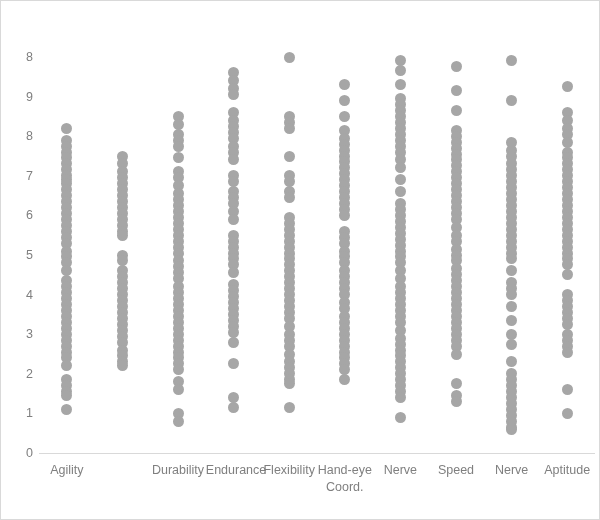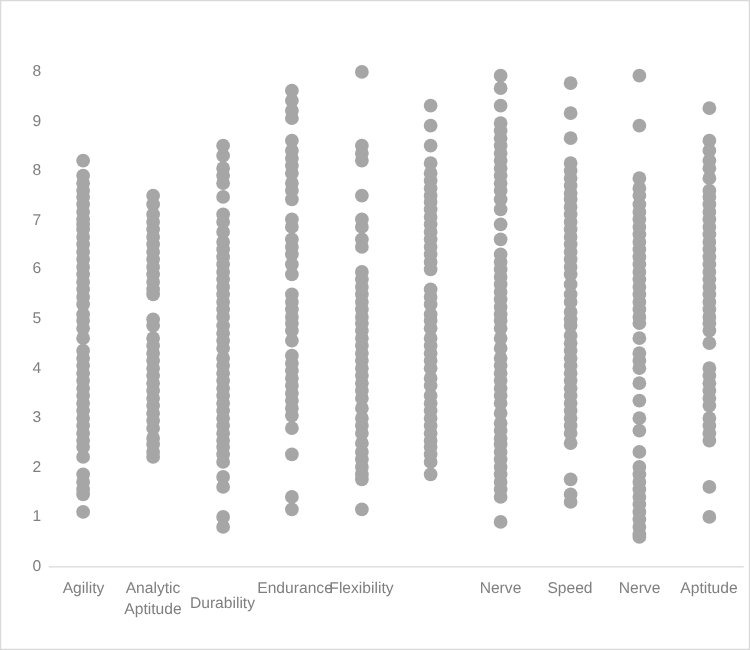--- a/index.html
+++ b/index.html
@@ -150,22 +150,20 @@
         <div class="dot" style="width: 11px; height: 11px; left: 115.9px; top: 311.86px; background: rgb(166, 166, 166);"></div>
         <div class="dot" style="width: 11px; height: 11px; left: 115.9px; top: 317.8px; background: rgb(166, 166, 166);"></div>
         <div class="dot" style="width: 11px; height: 11px; left: 115.9px; top: 323.74px; background: rgb(166, 166, 166);"></div>
         <div class="dot" style="width: 11px; height: 11px; left: 115.9px; top: 329.68px; background: rgb(166, 166, 166);"></div>
         <div class="dot" style="width: 11px; height: 11px; left: 115.9px; top: 335.62px; background: rgb(166, 166, 166);"></div>
         <div class="dot" style="width: 11px; height: 11px; left: 115.9px; top: 343.54px; background: rgb(166, 166, 166);"></div>
         <div class="dot" style="width: 11px; height: 11px; left: 115.9px; top: 349.48px; background: rgb(166, 166, 166);"></div>
         <div class="dot" style="width: 11px; height: 11px; left: 115.9px; top: 355.42px; background: rgb(166, 166, 166);"></div>
         <div class="dot" style="width: 11px; height: 11px; left: 115.9px; top: 359.38px; background: rgb(166, 166, 166);"></div>
       </div>
-      <div class="x-tick-label" style="left: 93.6px; width: 55.6px; top: 461px;">Analytic
-Aptitude</div>
       <div class="col-group">
         <div class="dot" style="width: 11px; height: 11px; left: 171.5px; top: 109.9px; background: rgb(166, 166, 166);"></div>
         <div class="dot" style="width: 11px; height: 11px; left: 171.5px; top: 117.82px; background: rgb(166, 166, 166);"></div>
         <div class="dot" style="width: 11px; height: 11px; left: 171.5px; top: 127.72px; background: rgb(166, 166, 166);"></div>
         <div class="dot" style="width: 11px; height: 11px; left: 171.5px; top: 133.66px; background: rgb(166, 166, 166);"></div>
         <div class="dot" style="width: 11px; height: 11px; left: 171.5px; top: 139.6px; background: rgb(166, 166, 166);"></div>
         <div class="dot" style="width: 11px; height: 11px; left: 171.5px; top: 151.48px; background: rgb(166, 166, 166);"></div>
         <div class="dot" style="width: 11px; height: 11px; left: 171.5px; top: 165.34px; background: rgb(166, 166, 166);"></div>
         <div class="dot" style="width: 11px; height: 11px; left: 171.5px; top: 171.28px; background: rgb(166, 166, 166);"></div>
         <div class="dot" style="width: 11px; height: 11px; left: 171.5px; top: 179.2px; background: rgb(166, 166, 166);"></div>
@@ -197,21 +195,21 @@
         <div class="dot" style="width: 11px; height: 11px; left: 171.5px; top: 339.58px; background: rgb(166, 166, 166);"></div>
         <div class="dot" style="width: 11px; height: 11px; left: 171.5px; top: 345.52px; background: rgb(166, 166, 166);"></div>
         <div class="dot" style="width: 11px; height: 11px; left: 171.5px; top: 351.46px; background: rgb(166, 166, 166);"></div>
         <div class="dot" style="width: 11px; height: 11px; left: 171.5px; top: 357.4px; background: rgb(166, 166, 166);"></div>
         <div class="dot" style="width: 11px; height: 11px; left: 171.5px; top: 363.34px; background: rgb(166, 166, 166);"></div>
         <div class="dot" style="width: 11px; height: 11px; left: 171.5px; top: 375.22px; background: rgb(166, 166, 166);"></div>
         <div class="dot" style="width: 11px; height: 11px; left: 171.5px; top: 383.14px; background: rgb(166, 166, 166);"></div>
         <div class="dot" style="width: 11px; height: 11px; left: 171.5px; top: 406.9px; background: rgb(166, 166, 166);"></div>
         <div class="dot" style="width: 11px; height: 11px; left: 171.5px; top: 414.82px; background: rgb(166, 166, 166);"></div>
       </div>
-      <div class="x-tick-label" style="left: 149.2px; width: 55.6px; top: 461px; margin-top: 12px;">Durability</div>
+      <div class="x-tick-label" style="left: 149.2px; width: 55.6px; top: 461px;">Durability</div>
       <div class="col-group">
         <div class="dot" style="width: 11px; height: 11px; left: 227.1px; top: 66.34px; background: rgb(166, 166, 166);"></div>
         <div class="dot" style="width: 11px; height: 11px; left: 227.1px; top: 74.26px; background: rgb(166, 166, 166);"></div>
         <div class="dot" style="width: 11px; height: 11px; left: 227.1px; top: 82.18px; background: rgb(166, 166, 166);"></div>
         <div class="dot" style="width: 11px; height: 11px; left: 227.1px; top: 88.12px; background: rgb(166, 166, 166);"></div>
         <div class="dot" style="width: 11px; height: 11px; left: 227.1px; top: 105.94px; background: rgb(166, 166, 166);"></div>
         <div class="dot" style="width: 11px; height: 11px; left: 227.1px; top: 113.86px; background: rgb(166, 166, 166);"></div>
         <div class="dot" style="width: 11px; height: 11px; left: 227.1px; top: 119.8px; background: rgb(166, 166, 166);"></div>
         <div class="dot" style="width: 11px; height: 11px; left: 227.1px; top: 125.74px; background: rgb(166, 166, 166);"></div>
         <div class="dot" style="width: 11px; height: 11px; left: 227.1px; top: 131.68px; background: rgb(166, 166, 166);"></div>
@@ -325,20 +323,22 @@
         <div class="dot" style="width: 11px; height: 11px; left: 338.3px; top: 321.76px; background: rgb(166, 166, 166);"></div>
         <div class="dot" style="width: 11px; height: 11px; left: 338.3px; top: 327.7px; background: rgb(166, 166, 166);"></div>
         <div class="dot" style="width: 11px; height: 11px; left: 338.3px; top: 333.64px; background: rgb(166, 166, 166);"></div>
         <div class="dot" style="width: 11px; height: 11px; left: 338.3px; top: 339.58px; background: rgb(166, 166, 166);"></div>
         <div class="dot" style="width: 11px; height: 11px; left: 338.3px; top: 345.52px; background: rgb(166, 166, 166);"></div>
         <div class="dot" style="width: 11px; height: 11px; left: 338.3px; top: 351.46px; background: rgb(166, 166, 166);"></div>
         <div class="dot" style="width: 11px; height: 11px; left: 338.3px; top: 357.4px; background: rgb(166, 166, 166);"></div>
         <div class="dot" style="width: 11px; height: 11px; left: 338.3px; top: 363.34px; background: rgb(166, 166, 166);"></div>
         <div class="dot" style="width: 11px; height: 11px; left: 338.3px; top: 373.24px; background: rgb(166, 166, 166);"></div>
       </div>
+      <div class="x-tick-label" style="left: 316px; width: 55.6px; top: 461px;">Hand-eye
+Coord.</div>
       <div class="col-group">
         <div class="dot" style="width: 11px; height: 11px; left: 393.9px; top: 54.46px; background: rgb(166, 166, 166);"></div>
         <div class="dot" style="width: 11px; height: 11px; left: 393.9px; top: 64.36px; background: rgb(166, 166, 166);"></div>
         <div class="dot" style="width: 11px; height: 11px; left: 393.9px; top: 78.22px; background: rgb(166, 166, 166);"></div>
         <div class="dot" style="width: 11px; height: 11px; left: 393.9px; top: 92.08px; background: rgb(166, 166, 166);"></div>
         <div class="dot" style="width: 11px; height: 11px; left: 393.9px; top: 98.02px; background: rgb(166, 166, 166);"></div>
         <div class="dot" style="width: 11px; height: 11px; left: 393.9px; top: 103.96px; background: rgb(166, 166, 166);"></div>
         <div class="dot" style="width: 11px; height: 11px; left: 393.9px; top: 109.9px; background: rgb(166, 166, 166);"></div>
         <div class="dot" style="width: 11px; height: 11px; left: 393.9px; top: 115.84px; background: rgb(166, 166, 166);"></div>
         <div class="dot" style="width: 11px; height: 11px; left: 393.9px; top: 121.78px; background: rgb(166, 166, 166);"></div>

